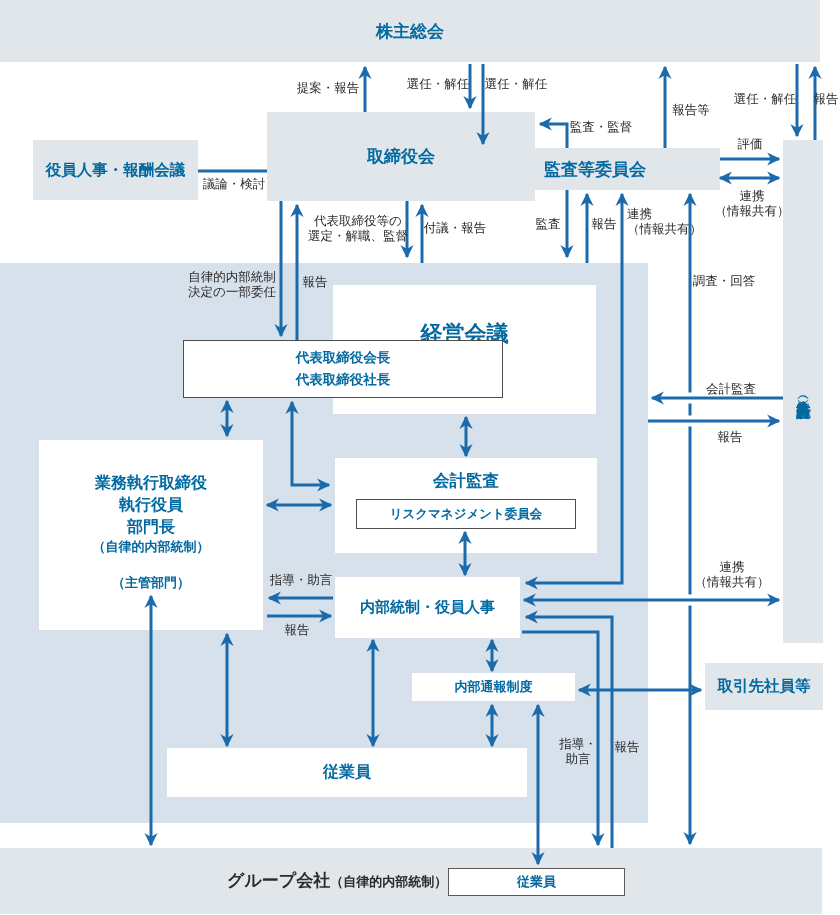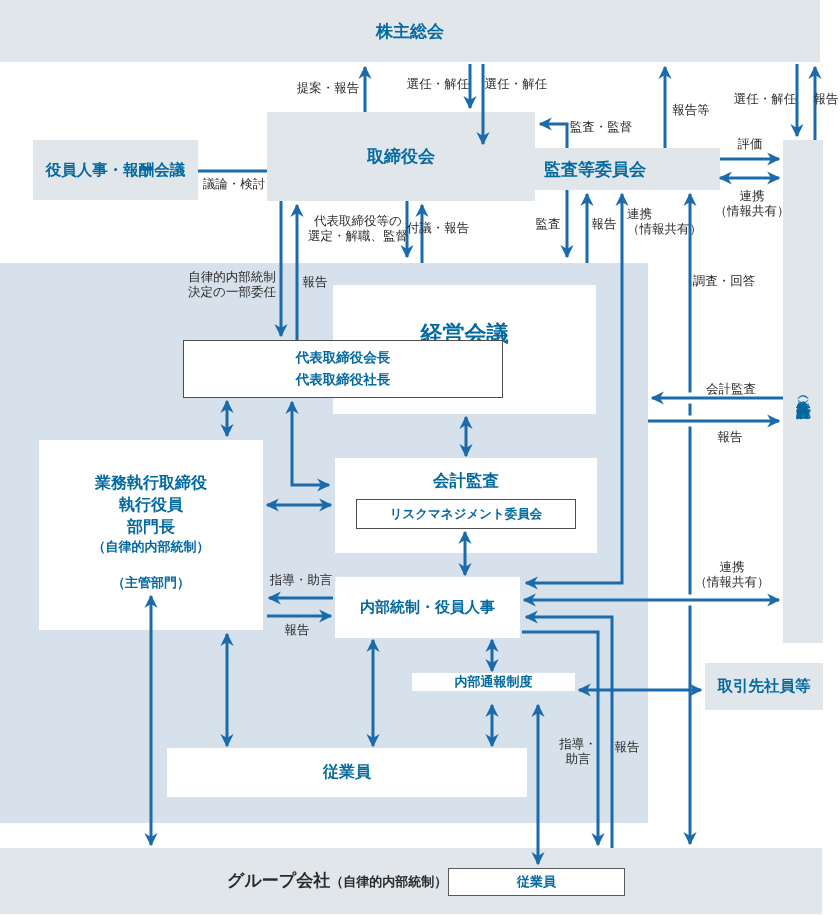--- a/index.html
+++ b/index.html
@@ -74,21 +74,21 @@
   </div>
 
   <div class="box white bordered" style="left:356px;top:499px;width:220px;height:30px;font-size:12.5px;border-width:1px;box-sizing:border-box;">
     <span>リスクマネジメント委員会</span>
   </div>
 
   <div class="box white" style="left:335px;top:577px;width:185px;height:61px;font-size:15px;">
     <span>内部統制・役員人事</span>
   </div>
 
-  <div class="box white" style="left:412px;top:673px;width:163px;height:18px;font-size:13px;">
+  <div class="box white" style="left:412px;top:673px;width:163px;height:28px;font-size:13px;">
     <span>内部通報制度</span>
   </div>
 
   <div class="box white" style="left:167px;top:748px;width:360px;height:49px;font-size:16px;">
     <span>従業員</span>
   </div>
 
   <div class="box gray" style="left:705px;top:663px;width:118px;height:47px;font-size:15.5px;">
     <span>取引先社員等</span>
   </div>
@@ -176,21 +176,21 @@
   <div class="lbl c" style="left:234px;top:177px;">議論・検討</div>
   <div class="lbl c" style="left:232px;top:270px;">
     <div>自律的内部統制</div>
     <div>決定の一部委任</div>
   </div>
   <div class="lbl c" style="left:315px;top:275px;">報告</div>
   <div class="lbl c" style="left:358px;top:214px;">
     <div>代表取締役等の</div>
     <div>選定・解職、監督</div>
   </div>
-  <div class="lbl c" style="left:438px;top:221px;text-align:center;">付議・報告</div>
+  <div class="lbl c" style="left:455px;top:221px;text-align:center;">付議・報告</div>
   <div class="lbl c" style="left:548px;top:217px;">監査</div>
   <div class="lbl c" style="left:604px;top:217px;">報告</div>
   <div class="lbl" style="left:627px;top:207px;">
     <div>連携</div>
     <div>（情報共有）</div>
   </div>
   <div class="lbl c" style="left:724px;top:274px;">調査・回答</div>
   <div class="lbl c" style="left:731px;top:382px;">会計監査</div>
   <div class="lbl c" style="left:730px;top:430px;">報告</div>
   <div class="lbl c" style="left:301px;top:573px;">指導・助言</div>

